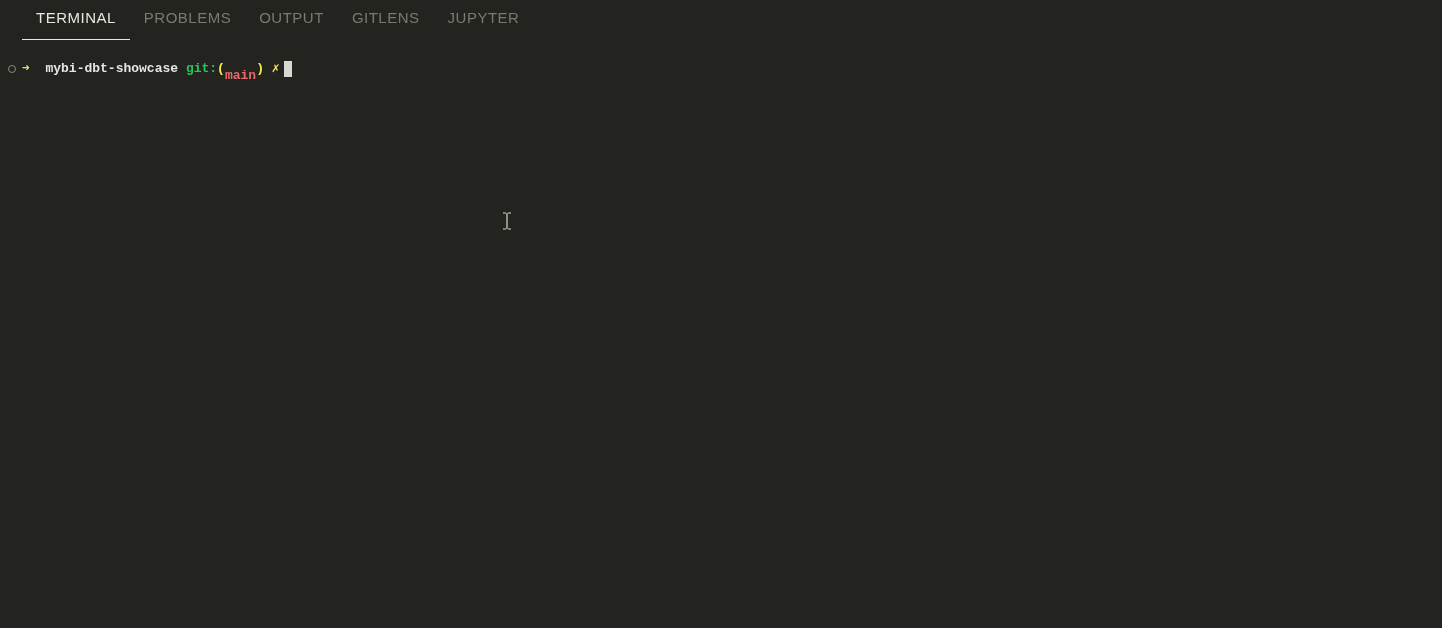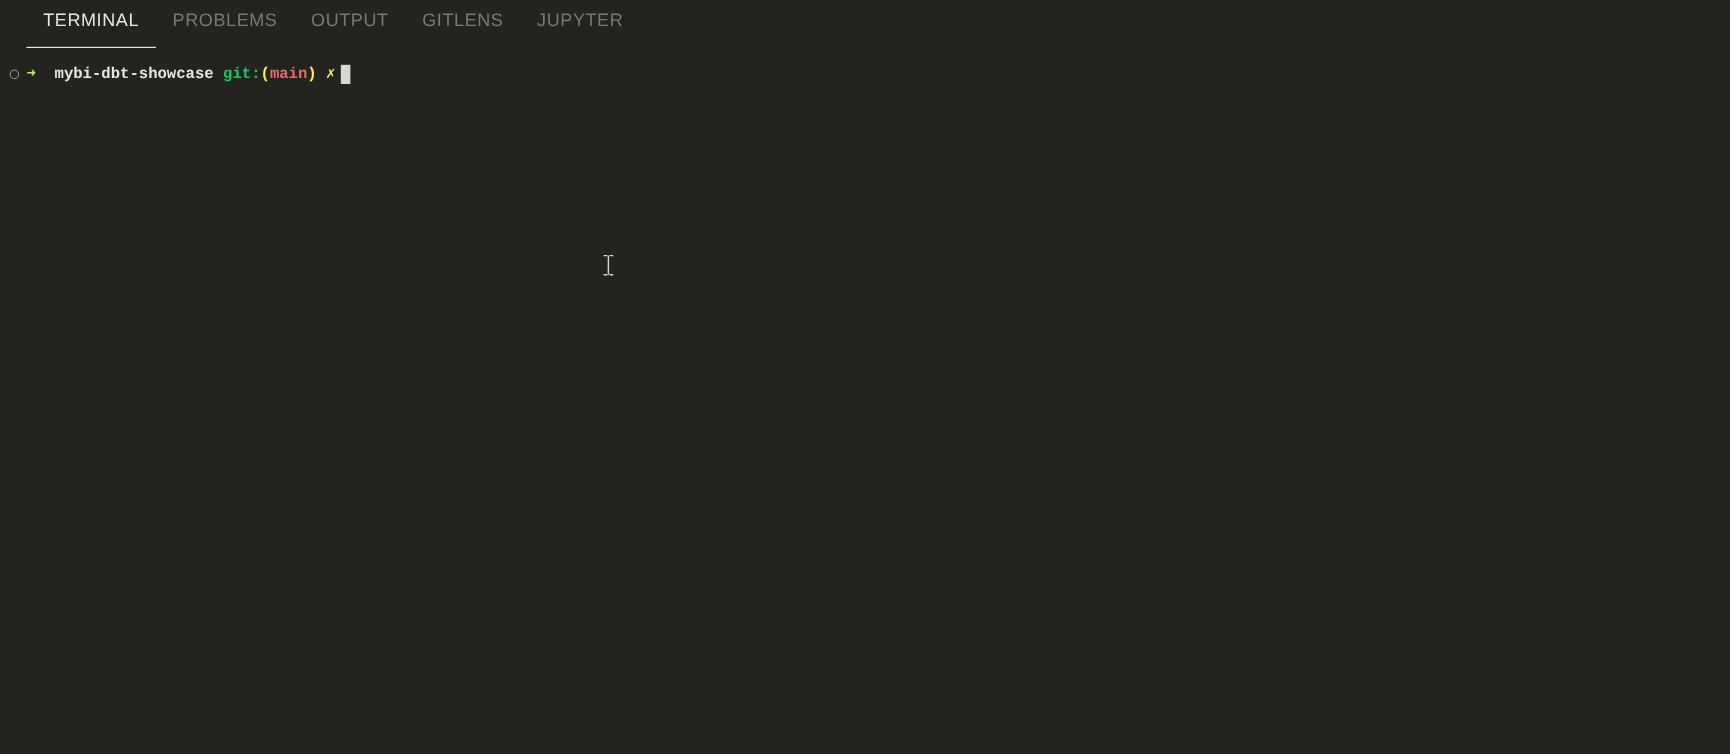--- a/index.html
+++ b/index.html
@@ -79,20 +79,21 @@
     color: #22c55e;
     font-weight: bold;
   }
   .paren {
     color: #f9f04f;
     font-weight: bold;
   }
   .branch {
     color: #e86a6a;
     font-weight: bold;
+    margin-top: 14px;
   }
   .dirty {
     color: #f4e96d;
     font-weight: bold;
   }
   .cursor-block {
     display: inline-block;
     width: 8px;
     height: 16px;
     background: #d8d8d0;

